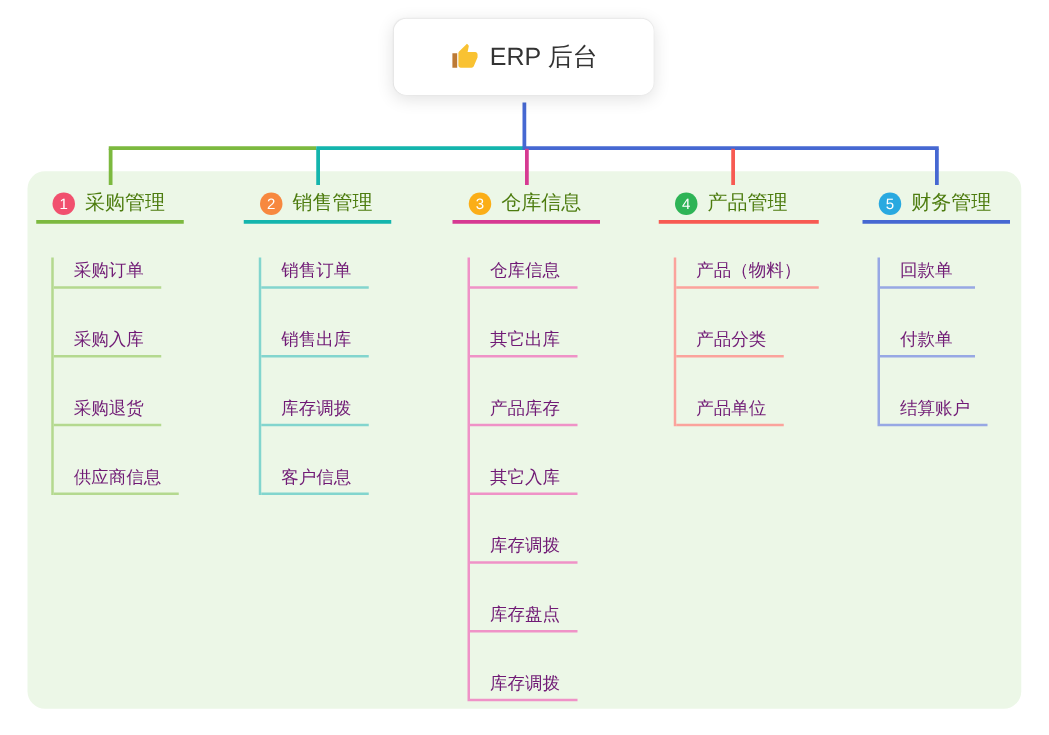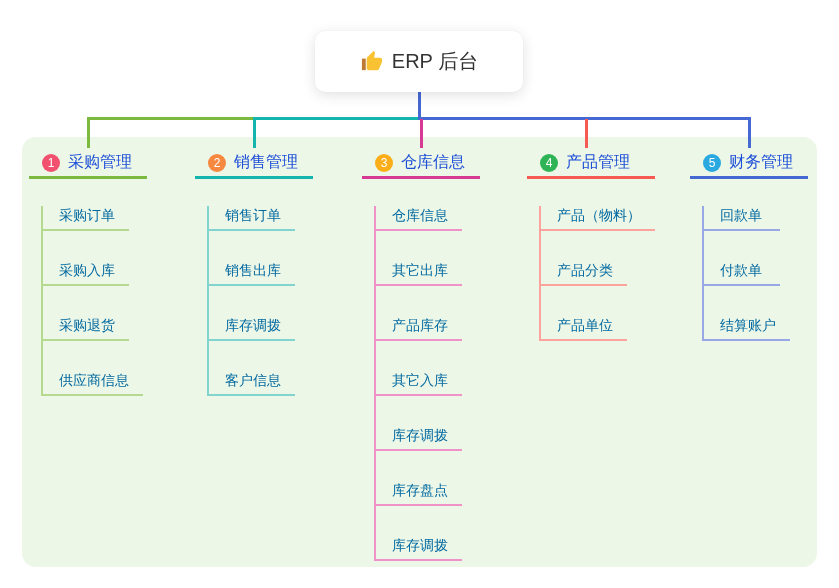--- a/index.html
+++ b/index.html
@@ -5,50 +5,50 @@
   html,body { margin:0; padding:0; background:#ffffff; }
   #canvas {
     position:relative; width:839px; height:588px; overflow:hidden;
     background:#ffffff; font-family:"Liberation Sans","DejaVu Sans",sans-serif;
   }
   .panel {
     position:absolute; left:22px; top:137px; width:795px; height:430px;
     border-radius:14px; z-index:0;
   }
   .root-card {
-    position:absolute; left:315px; top:31px; width:208px; height:61px;
+    position:absolute; left:315px; top:15px; width:208px; height:61px;
     background:#ffffff; border-radius:10px;
     box-shadow:0 3px 14px rgba(0,0,0,0.12), 0 0 1px rgba(0,0,0,0.08);
     display:flex; align-items:center; justify-content:center; gap:9px;
     font-size:20px; font-weight:500; color:#333; z-index:3; white-space:nowrap;
   }
   .root-card svg { display:block; }
   .line { position:absolute; z-index:1; }
   .branch { position:absolute; top:150px; z-index:2; }
   .branch-title {
     display:flex; align-items:center; box-sizing:border-box;
     min-width:118px; padding:2px 8px 3px 13px;
     border-bottom:3px solid var(--c);
   }
   .badge {
     width:18px; height:18px; flex:0 0 18px; border-radius:50%;
     color:#fff; font-size:12px; line-height:18px; text-align:center;
   }
   .branch-label {
-    margin-left:8px; font-size:16px; font-weight:500; color:#1d4ed8; white-space:nowrap;
+    margin-left:8px; font-size:16px; font-weight:500; color:#4d7c0f; white-space:nowrap;
   }
   .children {
     margin:0 0 0 12px; padding:0; list-style:none;
     border-left:2px solid var(--light);
   }
   .child {
     width:fit-content; min-width:76px; box-sizing:border-box;
     padding:0 14px 3px 16px; margin-top:30px;
     border-bottom:2px solid var(--light);
-    font-size:14px; line-height:20px; color:#0369a1; white-space:nowrap;font-family:Liberation Serif, serif;
+    font-size:14px; line-height:20px; color:#701a75; white-space:nowrap;
   }
   .child:first-child { margin-top:27px; }
 </style>
 </head>
 <body>
 
 <div id="canvas">
 
   <div class="panel" id="panel" style="background: rgb(236, 247, 231);"></div>
 

